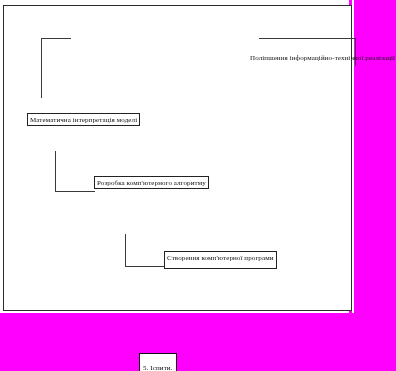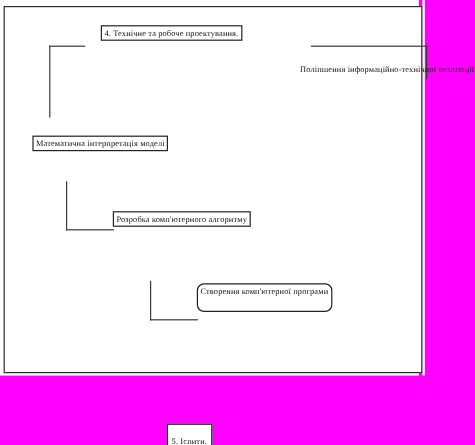--- a/index.html
+++ b/index.html
@@ -68,21 +68,21 @@
     font-size: 7px;
     line-height: 11px;
     color: #111111;
     white-space: nowrap;
     padding: 1px 2px 1px 2px;
     letter-spacing: .1px;
   }
   .node-title   { left: 80px;  top: 15px;  height: 13px; }
   .node-math    { left: 23px;  top: 107px;  height: 13px; }
   .node-algo    { left: 90px;  top: 170px; height: 13px; }
-  .node-program { left: 160px; top: 230px; height: 24px; border-radius: 6px; }
+  .node-program { left: 160px; top: 245px; height: 18px; }
 
   
   .caption-free {
     position: absolute;
     left: 208px;
     top: 47px;
     font-size: 7px;
     line-height: 11px;
     color: #111111;
     white-space: nowrap;
@@ -144,21 +144,20 @@
 
     <div class="seg h c1-h"></div>
     <div class="seg v c1-v"></div>
     <div class="seg h c2-h"></div>
     <div class="seg v c2-v"></div>
     <div class="seg v c3-v"></div>
     <div class="seg h c3-h"></div>
     <div class="seg v c4-v"></div>
     <div class="seg h c4-h"></div>
 
-    <div class="node node-title">4. Технічне та робоче проектування.</div>
 
     <div class="node node-math">Математична інтерпретація моделі</div>
 
     <div class="node node-algo">Розробка комп'ютерного алгоритму</div>
 
     <div class="node node-program">Створення комп'ютерної програми</div>
 
     <div class="caption-free">Поліпшення інформаційно-технічної реалізації</div>
 
   </div>

